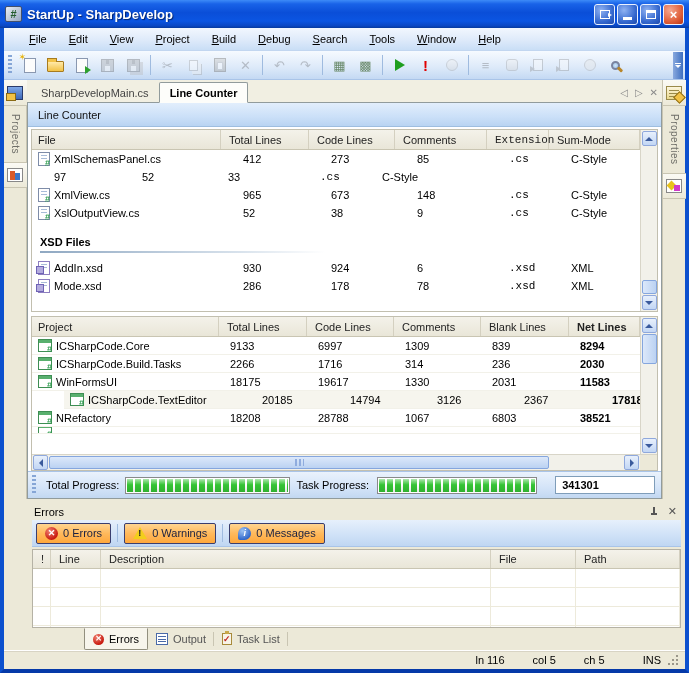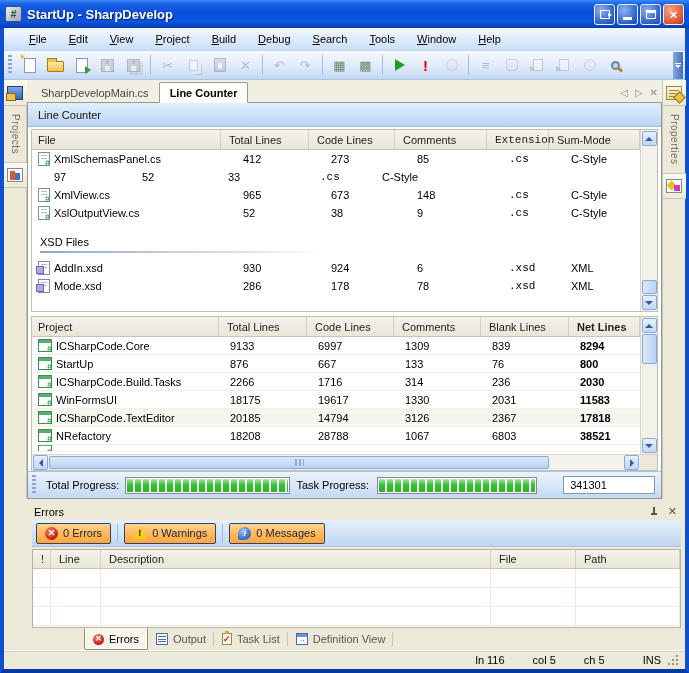--- a/index.html
+++ b/index.html
@@ -94,32 +94,32 @@
   .docpanel{flex:1;background:#fff;border:1px solid #919B9C;border-top:none;display:flex;flex-direction:column;min-height:0;}
   .lc-header{height:24px;flex:none;display:flex;align-items:center;padding-left:10px;color:#111;
     background:linear-gradient(180deg,#E2EEFC 0%,#CBE0F8 60%,#B9D4F2 100%);border-bottom:1px solid #9EBEE0;}
   
   .tbl{margin:2px 3px 0;border:1px solid #C2BFAF;background:#fff;display:flex;flex-direction:column;overflow:hidden;}
   .t1{height:183px;flex:none;}
   .t2{flex:1;margin-bottom:0;min-height:0;}
   .thead{display:flex;flex:none;height:20px;background:linear-gradient(#F4F2EA,#E9E6D8);border-bottom:1px solid #C9C5B2;}
   .hcell{display:flex;align-items:center;padding-left:8px;border-right:1px solid #D4D0C0;color:#222;}
   .trow{display:flex;flex:none;height:18px;align-items:center;}
-  .trow.shade{background:#F6F5EE;}
+  .trow.shade{background:#F6F5EE;margin-left:32px;}
   .cell{display:flex;align-items:center;height:100%;overflow:hidden;white-space:nowrap;}
   .t1 .c1{width:189px;padding-left:6px;}
   .t1 .c2{width:88px;}.t1 .c3{width:86px;}.t1 .c4{width:92px;}.t1 .c5{width:62px;font-family:Liberation Mono, monospace;}.t1 .c6{flex:1;}
   .t1 .num{padding-left:22px;}
   .t2 .c1{width:187px;padding-left:6px;}
   .t2 .c2{width:88px;}.t2 .c3{width:87px;}.t2 .c4{width:87px;}.t2 .c5{width:88px;}.t2 .c6{flex:1;font-weight:bold;}
   .t2 .num{padding-left:11px;}
   .t2 .trow{border-bottom:1px solid #F2F1E9;}
   .tbody-wrap{display:flex;flex:1;min-height:0;}
   .tbody{flex:1;display:flex;flex-direction:column;overflow:hidden;min-width:0;}
-  .group-hdr{font-weight:normal;padding:14px 12px 3px 8px;flex:none;}
+  .group-hdr{font-weight:bold;padding:14px 12px 3px 8px;flex:none;}
   .group-rule{height:2px;flex:none;margin-left:8px;width:285px;background:linear-gradient(90deg,#8FA8C2,#D8E2EC 70%,rgba(255,255,255,0));margin-bottom:6px;}
   .partial{height:7px;overflow:hidden;}
   
   .fic{width:12px;height:14px;background:#fff;border:1px solid #7E8CA8;position:relative;margin-right:4px;flex:none;}
   .fic::before{content:"";position:absolute;top:2px;left:2px;right:2px;height:1px;background:#A8BCD8;box-shadow:0 3px 0 #A8BCD8;}
   .fic.cs::after{content:"#";position:absolute;right:-1px;bottom:-3px;font-size:9px;font-weight:bold;color:#2E9E4F;}
   .fic.xsd{border-color:#8D7EC0;}
   .fic.xsd::after{content:"";position:absolute;left:-3px;bottom:0;width:6px;height:6px;background:#B4ACDE;border:1px solid #6F63B5;}
   .pic{width:14px;height:13px;background:#fff;border:1px solid #3E8E53;position:relative;margin-right:4px;flex:none;}
   .pic::before{content:"";position:absolute;left:0;top:0;right:0;height:3px;background:#59B06E;}
@@ -139,21 +139,21 @@
   
   .progressbar-row{height:27px;flex:none;display:flex;align-items:center;gap:6px;padding:0 6px 0 4px;
     background:linear-gradient(180deg,#EAF2FC 0%,#D4E4F8 60%,#C2D8F2 100%);border-top:1px solid #A9C4E8;}
   .plabel{white-space:nowrap;}
   .pbar{height:17px;border:1px solid #898989;background:#fff;padding:1px;flex:none;}
   .pbar .fill{height:100%;
     background:linear-gradient(180deg,rgba(255,255,255,.6),rgba(255,255,255,0) 45%,rgba(0,0,0,.10)),
       repeating-linear-gradient(90deg,#35C435 0 6px,#FFFFFF 6px 8px);}
   .pbar1{width:165px;}
   .pbar2{width:160px;margin-left:2px;}
-  .pcounter{width:112px;height:18px;background:#fff;border:1px solid #7F9DB9;display:flex;align-items:center;padding-left:6px;margin-left:20px;}
+  .pcounter{width:112px;height:18px;background:#fff;border:1px solid #7F9DB9;display:flex;align-items:center;padding-left:6px;margin-left:12px;font-weight:bold;}
   
   .errors-panel{flex:none;height:147px;margin-top:4px;display:flex;flex-direction:column;background:#ECE9D8;}
   .ep-title{height:17px;flex:none;display:flex;align-items:center;padding:0 8px 0 30px;}
   .ep-title .t{flex:1;}
   .pin{width:8px;height:10px;position:relative;margin-right:10px;}
   .pin::before{content:"";position:absolute;left:3px;top:0;width:2px;height:7px;background:#555;}
   .pin::after{content:"";position:absolute;left:1px;top:6px;width:6px;height:2px;background:#555;}
   .ep-close{color:#555;font-size:11px;line-height:1;}
   .ep-toolbar{height:27px;flex:none;display:flex;align-items:center;gap:4px;margin:0 4px 0 28px;padding:0 4px;
     background:linear-gradient(180deg,#E6F0FC 0%,#CFE1F7 60%,#BFD6F2 100%);border-bottom:1px solid #A9C4E8;}
@@ -450,31 +450,20 @@
                   </div>
                 <div class="cell c2 num">9133</div>
                 <div class="cell c3 num">6997</div>
                 <div class="cell c4 num">1309</div>
                 <div class="cell c5 num">839</div>
                 <div class="cell c6 num">8294</div>
               </div>
               <div class="trow">
                 <div class="cell c1">
                     <span class="pic"></span>
-                    <span>StartUp</span>
-                  </div>
-                <div class="cell c2 num">876</div>
-                <div class="cell c3 num">667</div>
-                <div class="cell c4 num">133</div>
-                <div class="cell c5 num">76</div>
-                <div class="cell c6 num">800</div>
-              </div>
-              <div class="trow">
-                <div class="cell c1">
-                    <span class="pic"></span>
                     <span>ICSharpCode.Build.Tasks</span>
                   </div>
                 <div class="cell c2 num">2266</div>
                 <div class="cell c3 num">1716</div>
                 <div class="cell c4 num">314</div>
                 <div class="cell c5 num">236</div>
                 <div class="cell c6 num">2030</div>
               </div>
               <div class="trow">
                 <div class="cell c1">
@@ -645,25 +634,20 @@
             <i></i>
           </span>
         <span>Output</span>
         <span class="tsep2"></span>
       </div>
       <div class="btab">
         <span class="ti-task"></span>
         <span>Task List</span>
         <span class="tsep2"></span>
       </div>
-      <div class="btab">
-        <span class="ti-def"></span>
-        <span>Definition View</span>
-        <span class="tsep2"></span>
-      </div>
     </div>
   </div>
 
   <div class="statusbar">
     <div class="fields">
       <span class="sfield">ln 116</span>
       <span class="sfield">col 5</span>
       <span class="sfield">ch 5</span>
       <span class="sfield ins">INS</span>
       <span class="sizegrip"></span>

